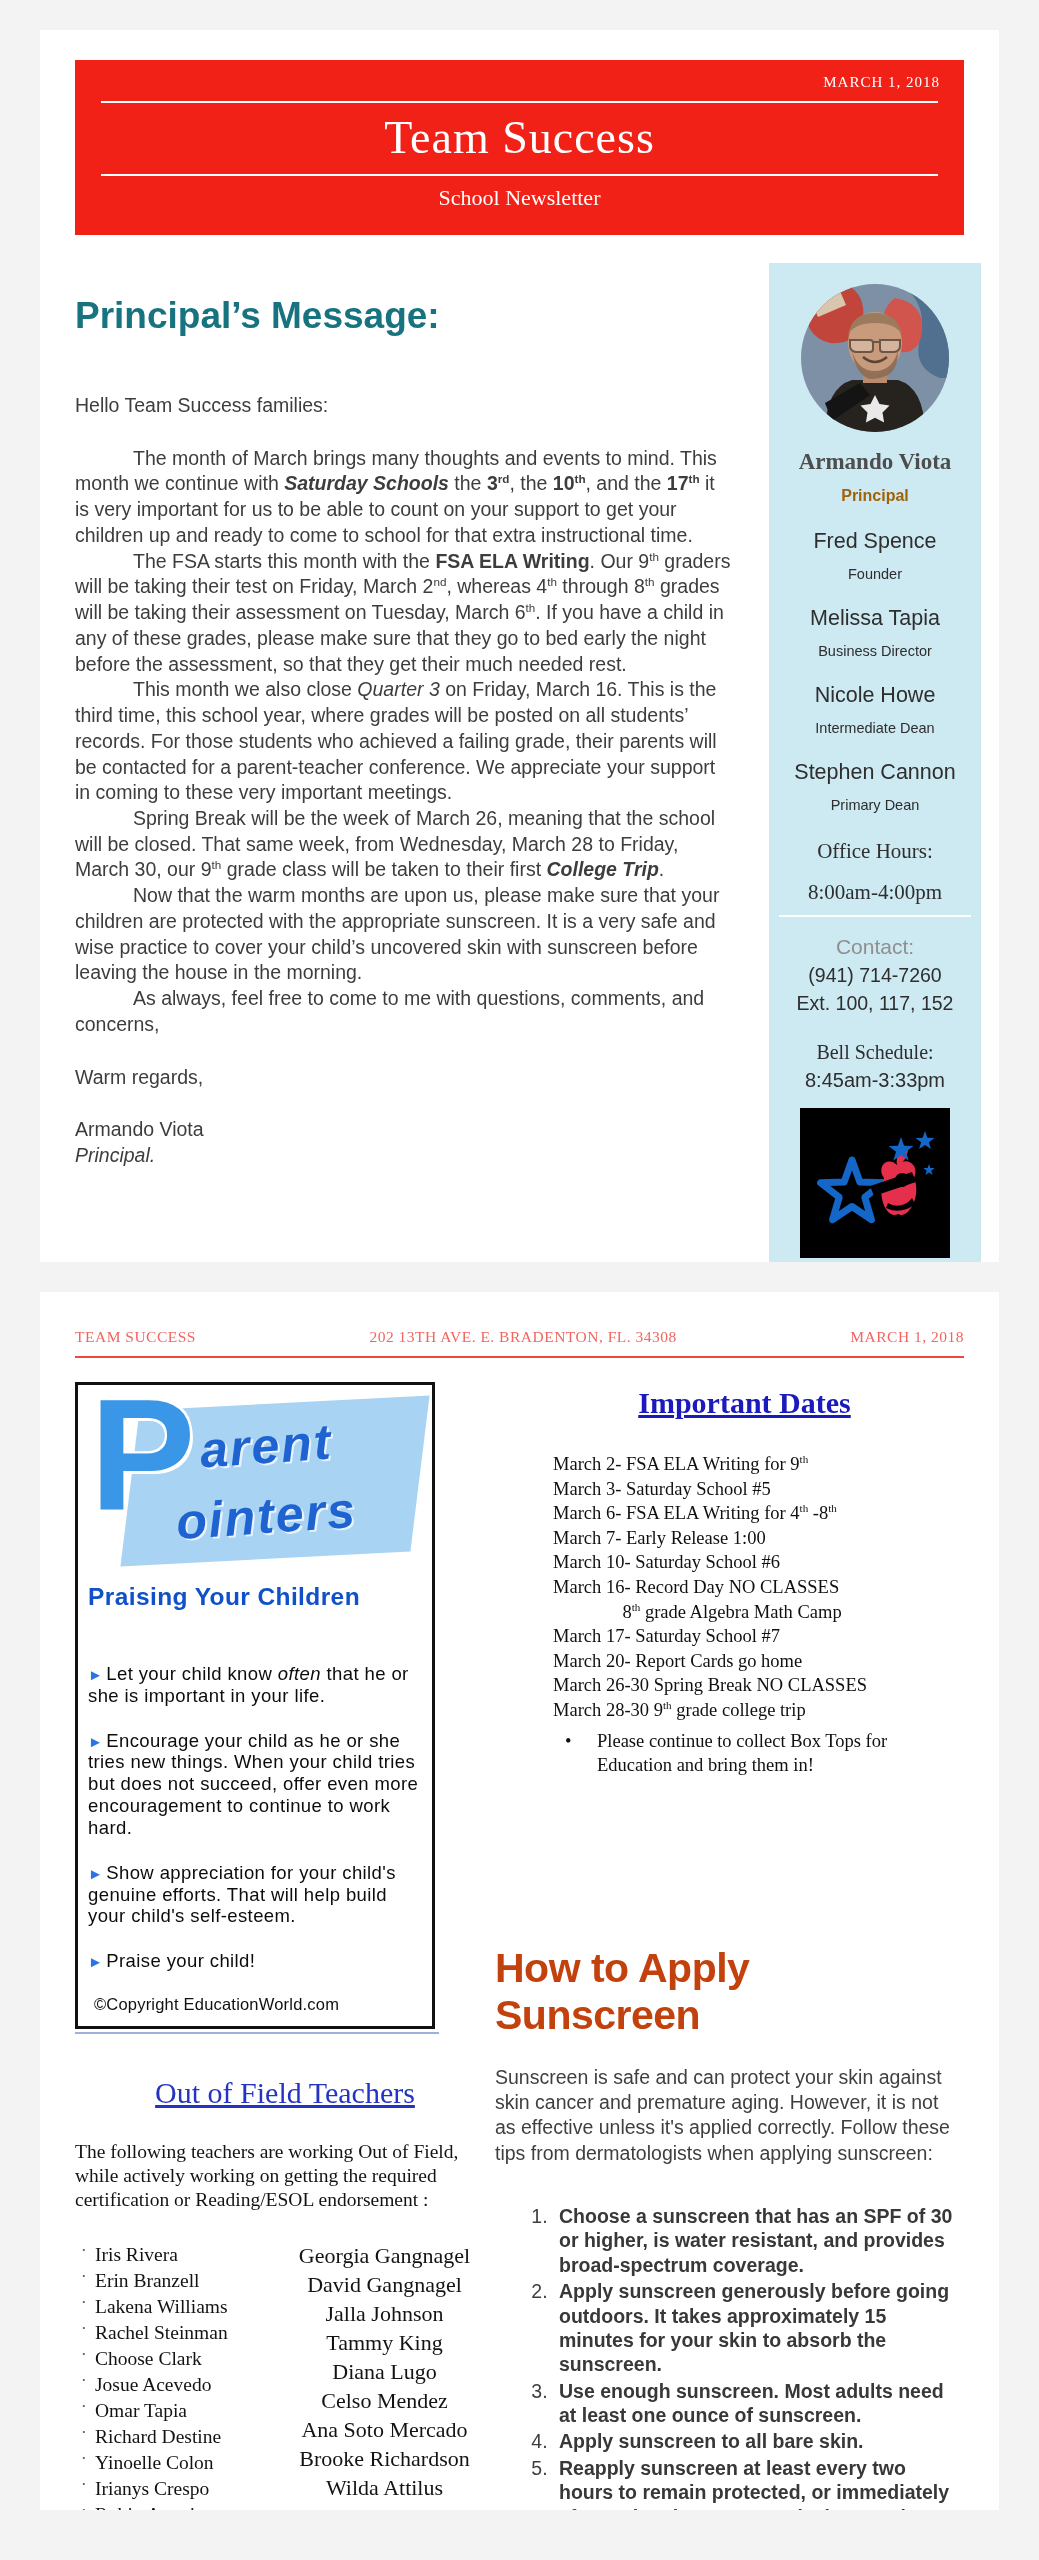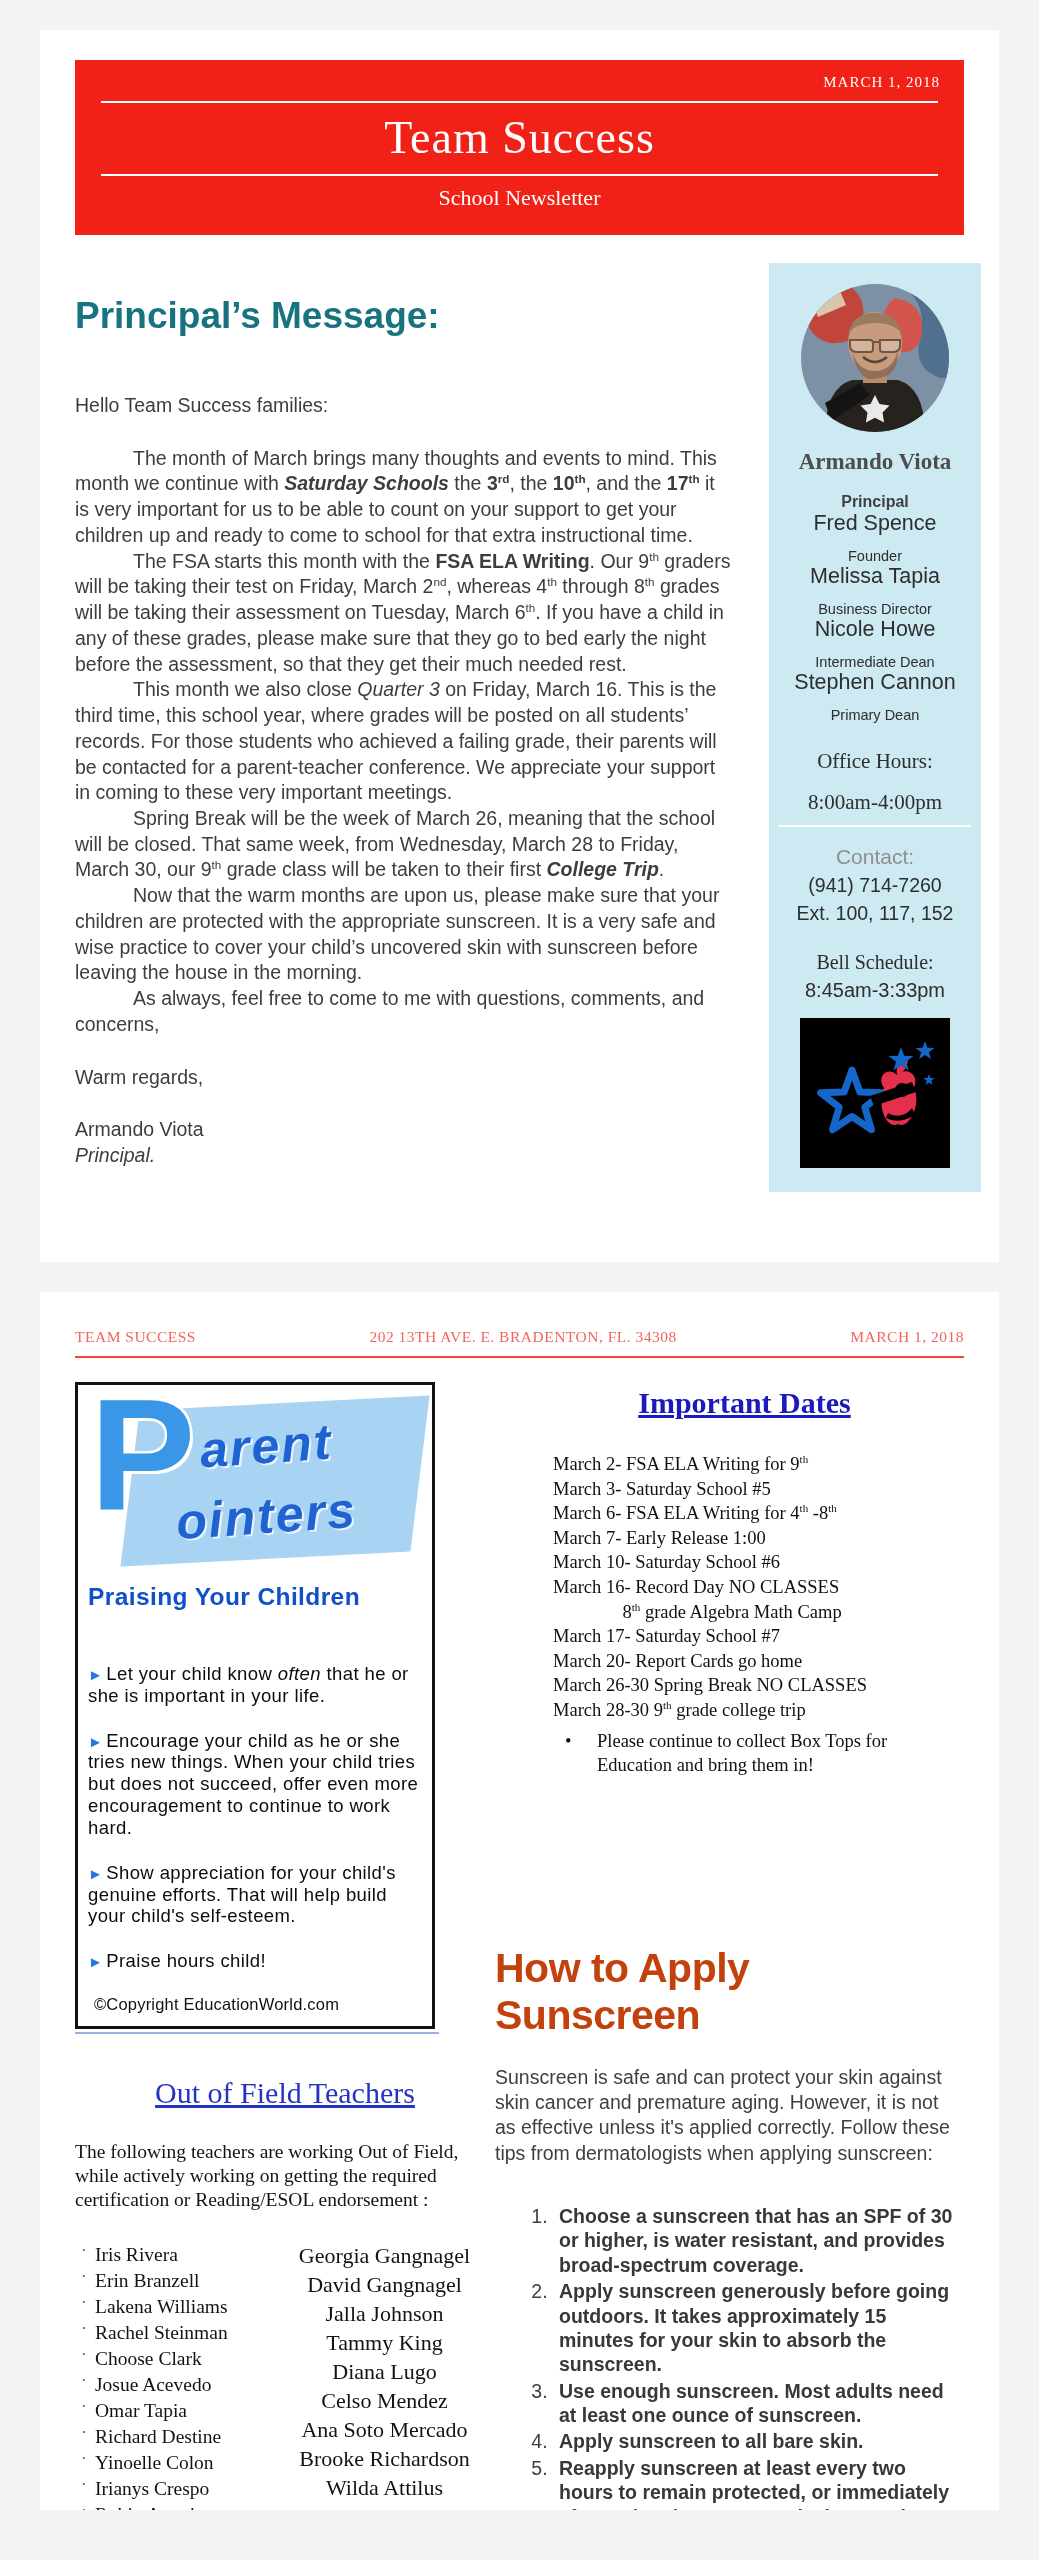--- a/index.html
+++ b/index.html
@@ -29,22 +29,22 @@
   .indent{text-indent:58px;}
   .gap{margin-top:27px !important;}
   .ital{font-style:italic;}
   sup{font-size:0.6em;line-height:0;}
 
   
   .sidebar{width:212px;margin-left:36px;margin-top:28px;background:#cde9f2;
            padding:20px 8px 24px;text-align:center;color:#2e2e2e;}
   .photo{width:150px;height:150px;margin:0 auto;border-radius:50%;overflow:hidden;}
   .sb-name-principal{font-family:"Liberation Serif",serif;font-weight:bold;font-size:23px;color:#4d4d4d;margin-top:16px;}
-  .sb-title-principal{font-weight:bold;font-size:16px;color:#404040;margin-top:18px;}
-  .sb-name{font-size:21.5px;}
+  .sb-title-principal{font-weight:bold;font-size:16px;color:#a16207;margin-top:12px;}
+  .sb-name{font-size:21.5px;margin-top:24px;}
   .sb-title{font-size:14.5px;margin-top:12px;}
   .sb-h{font-size:21px;margin-top:26px;font-family:Liberation Serif, serif;}
   .sb-hours{margin-top:16px;}
   .sb-hr{border:none;border-top:2px solid #ffffff;margin:10px 2px 0;}
   .sb-contact{color:#8f8f8f;font-size:21px;margin-top:18px;}
   .sb-line{font-size:19.5px;margin-top:5px;}
   .sb-bell{margin-top:26px;font-size:20px;}
   .sb-bell-time{font-size:20px;}
   .sb-logo{width:150px;height:150px;margin:16px auto 0;}
 
@@ -229,21 +229,21 @@
           </div>
           <div class="pp-heading">Praising Your Children</div>
           <div class="pp-bullets">
 
               <div class="pp-item"><span class="pp-arrow">►</span><span class="pp-text">Let your child know <span style="font-style: italic;">often</span> that he or she is important in your life.</span></div>
 
               <div class="pp-item"><span class="pp-arrow">►</span><span class="pp-text">Encourage your child as he or she tries new things. When your child tries but does not succeed, offer even more encouragement to continue to work hard.</span></div>
 
               <div class="pp-item"><span class="pp-arrow">►</span><span class="pp-text">Show appreciation for your child's genuine efforts. That will help build your child's self-esteem.</span></div>
 
-              <div class="pp-item"><span class="pp-arrow">►</span><span class="pp-text">Praise hours child!</span></div>
+              <div class="pp-item"><span class="pp-arrow">►</span><span class="pp-text">Praise your child!</span></div>
             </div>
           <div class="pp-copy">©Copyright EducationWorld.com</div>
         </div>
         <hr class="pp-underline">
 
         <section class="oof">
           <h3 class="oof-h">Out of Field Teachers</h3>
           <p class="oof-intro">The following teachers are working Out of Field, while actively working on getting the required certification or Reading/ESOL endorsement :</p>
           <div class="oof-cols">
             <ul class="oof-col1">

